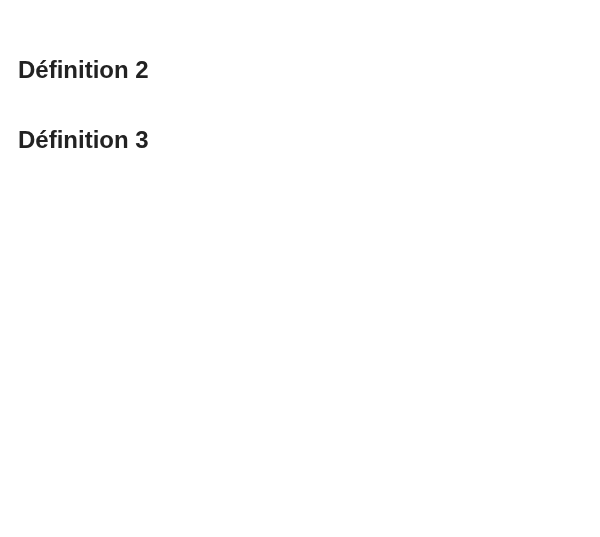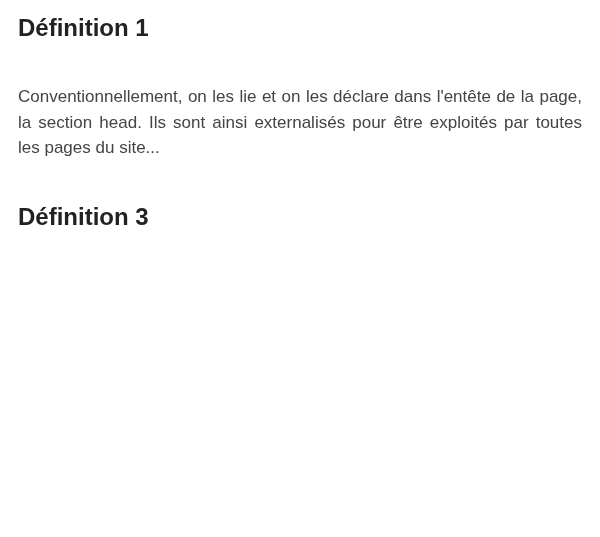--- a/index.html
+++ b/index.html
@@ -22,23 +22,22 @@
     text-align: justify;
     color: #444444;
   }
   .block { margin-bottom: 42px; }
   .block:last-child { margin-bottom: 3px; }
 </style>
 </head>
 <body>
 
 <div class="block">
-  <h2>Définition 1</h2>
 </div>
 
 <div class="block">
-  <p>Conventionnellement, on les lie et on les déclare dans l'entête de la page, la section head. Ils sont ainsi externalisés pour être exploités par toutes les pages du site...</p>
+  <h2>Définition 2</h2>
 </div>
 
 <div class="block">
   <h2>Définition 3</h2>
   <p></p>
 </div>
 
 </body></html>

